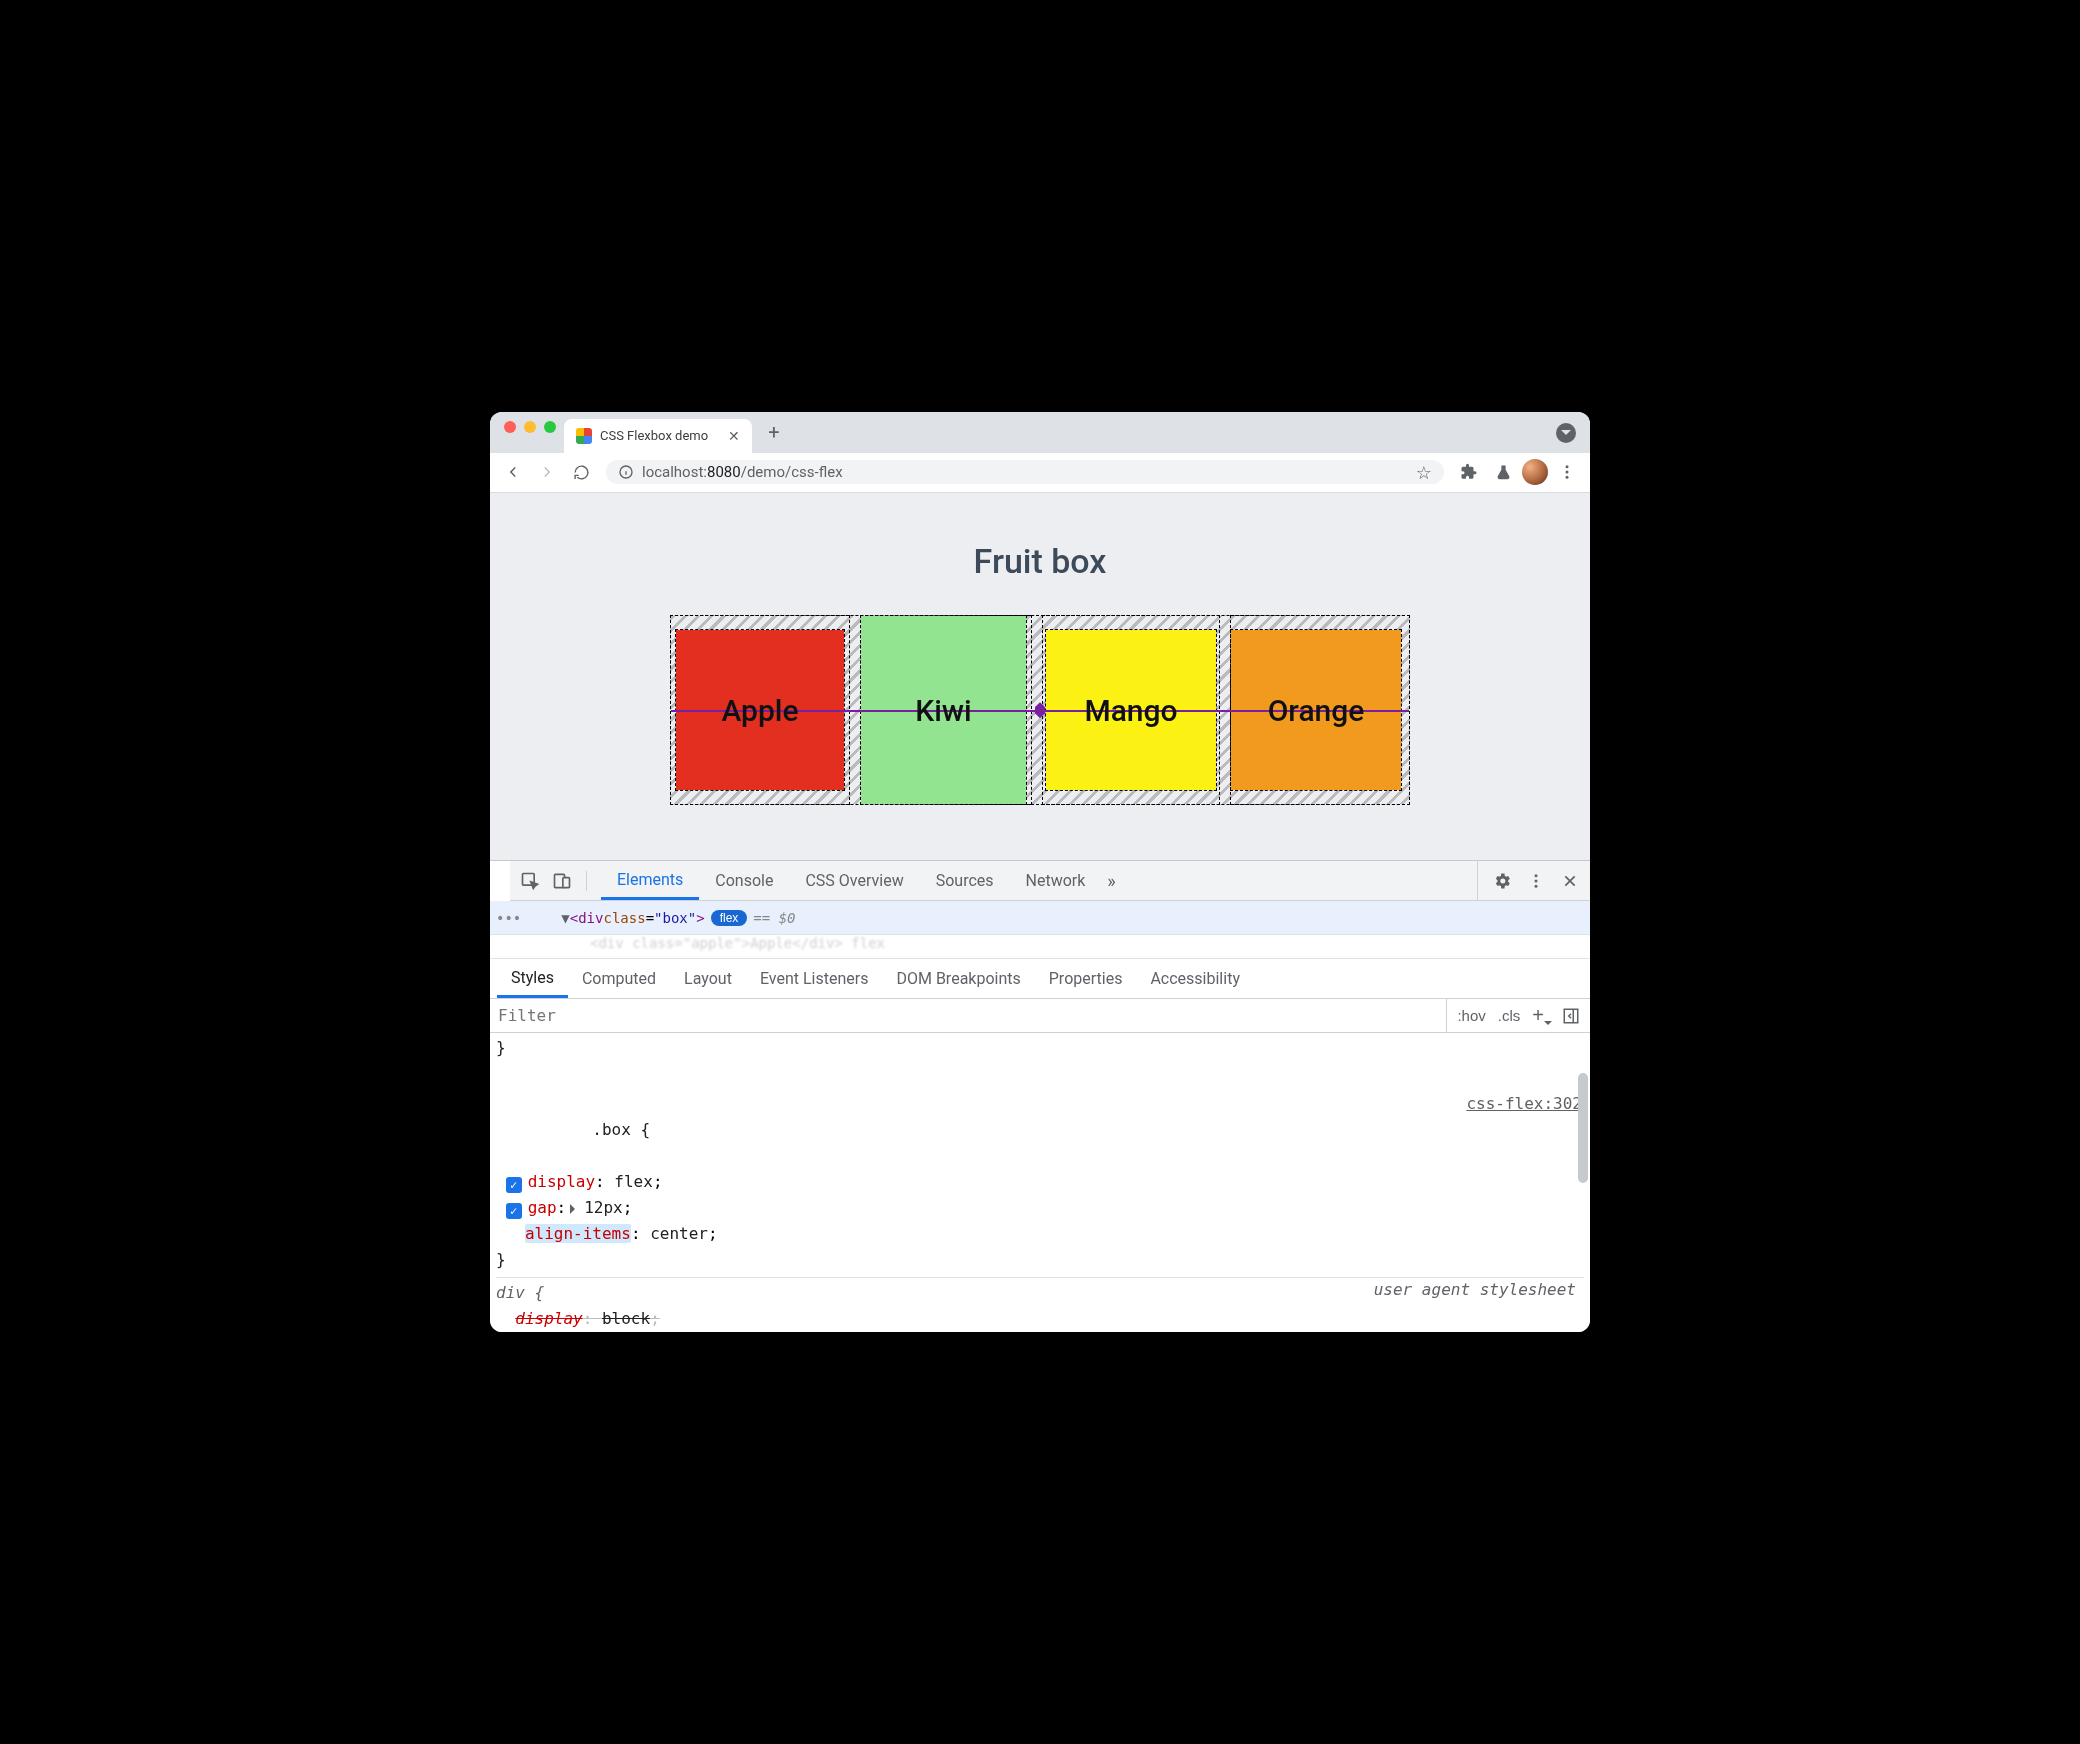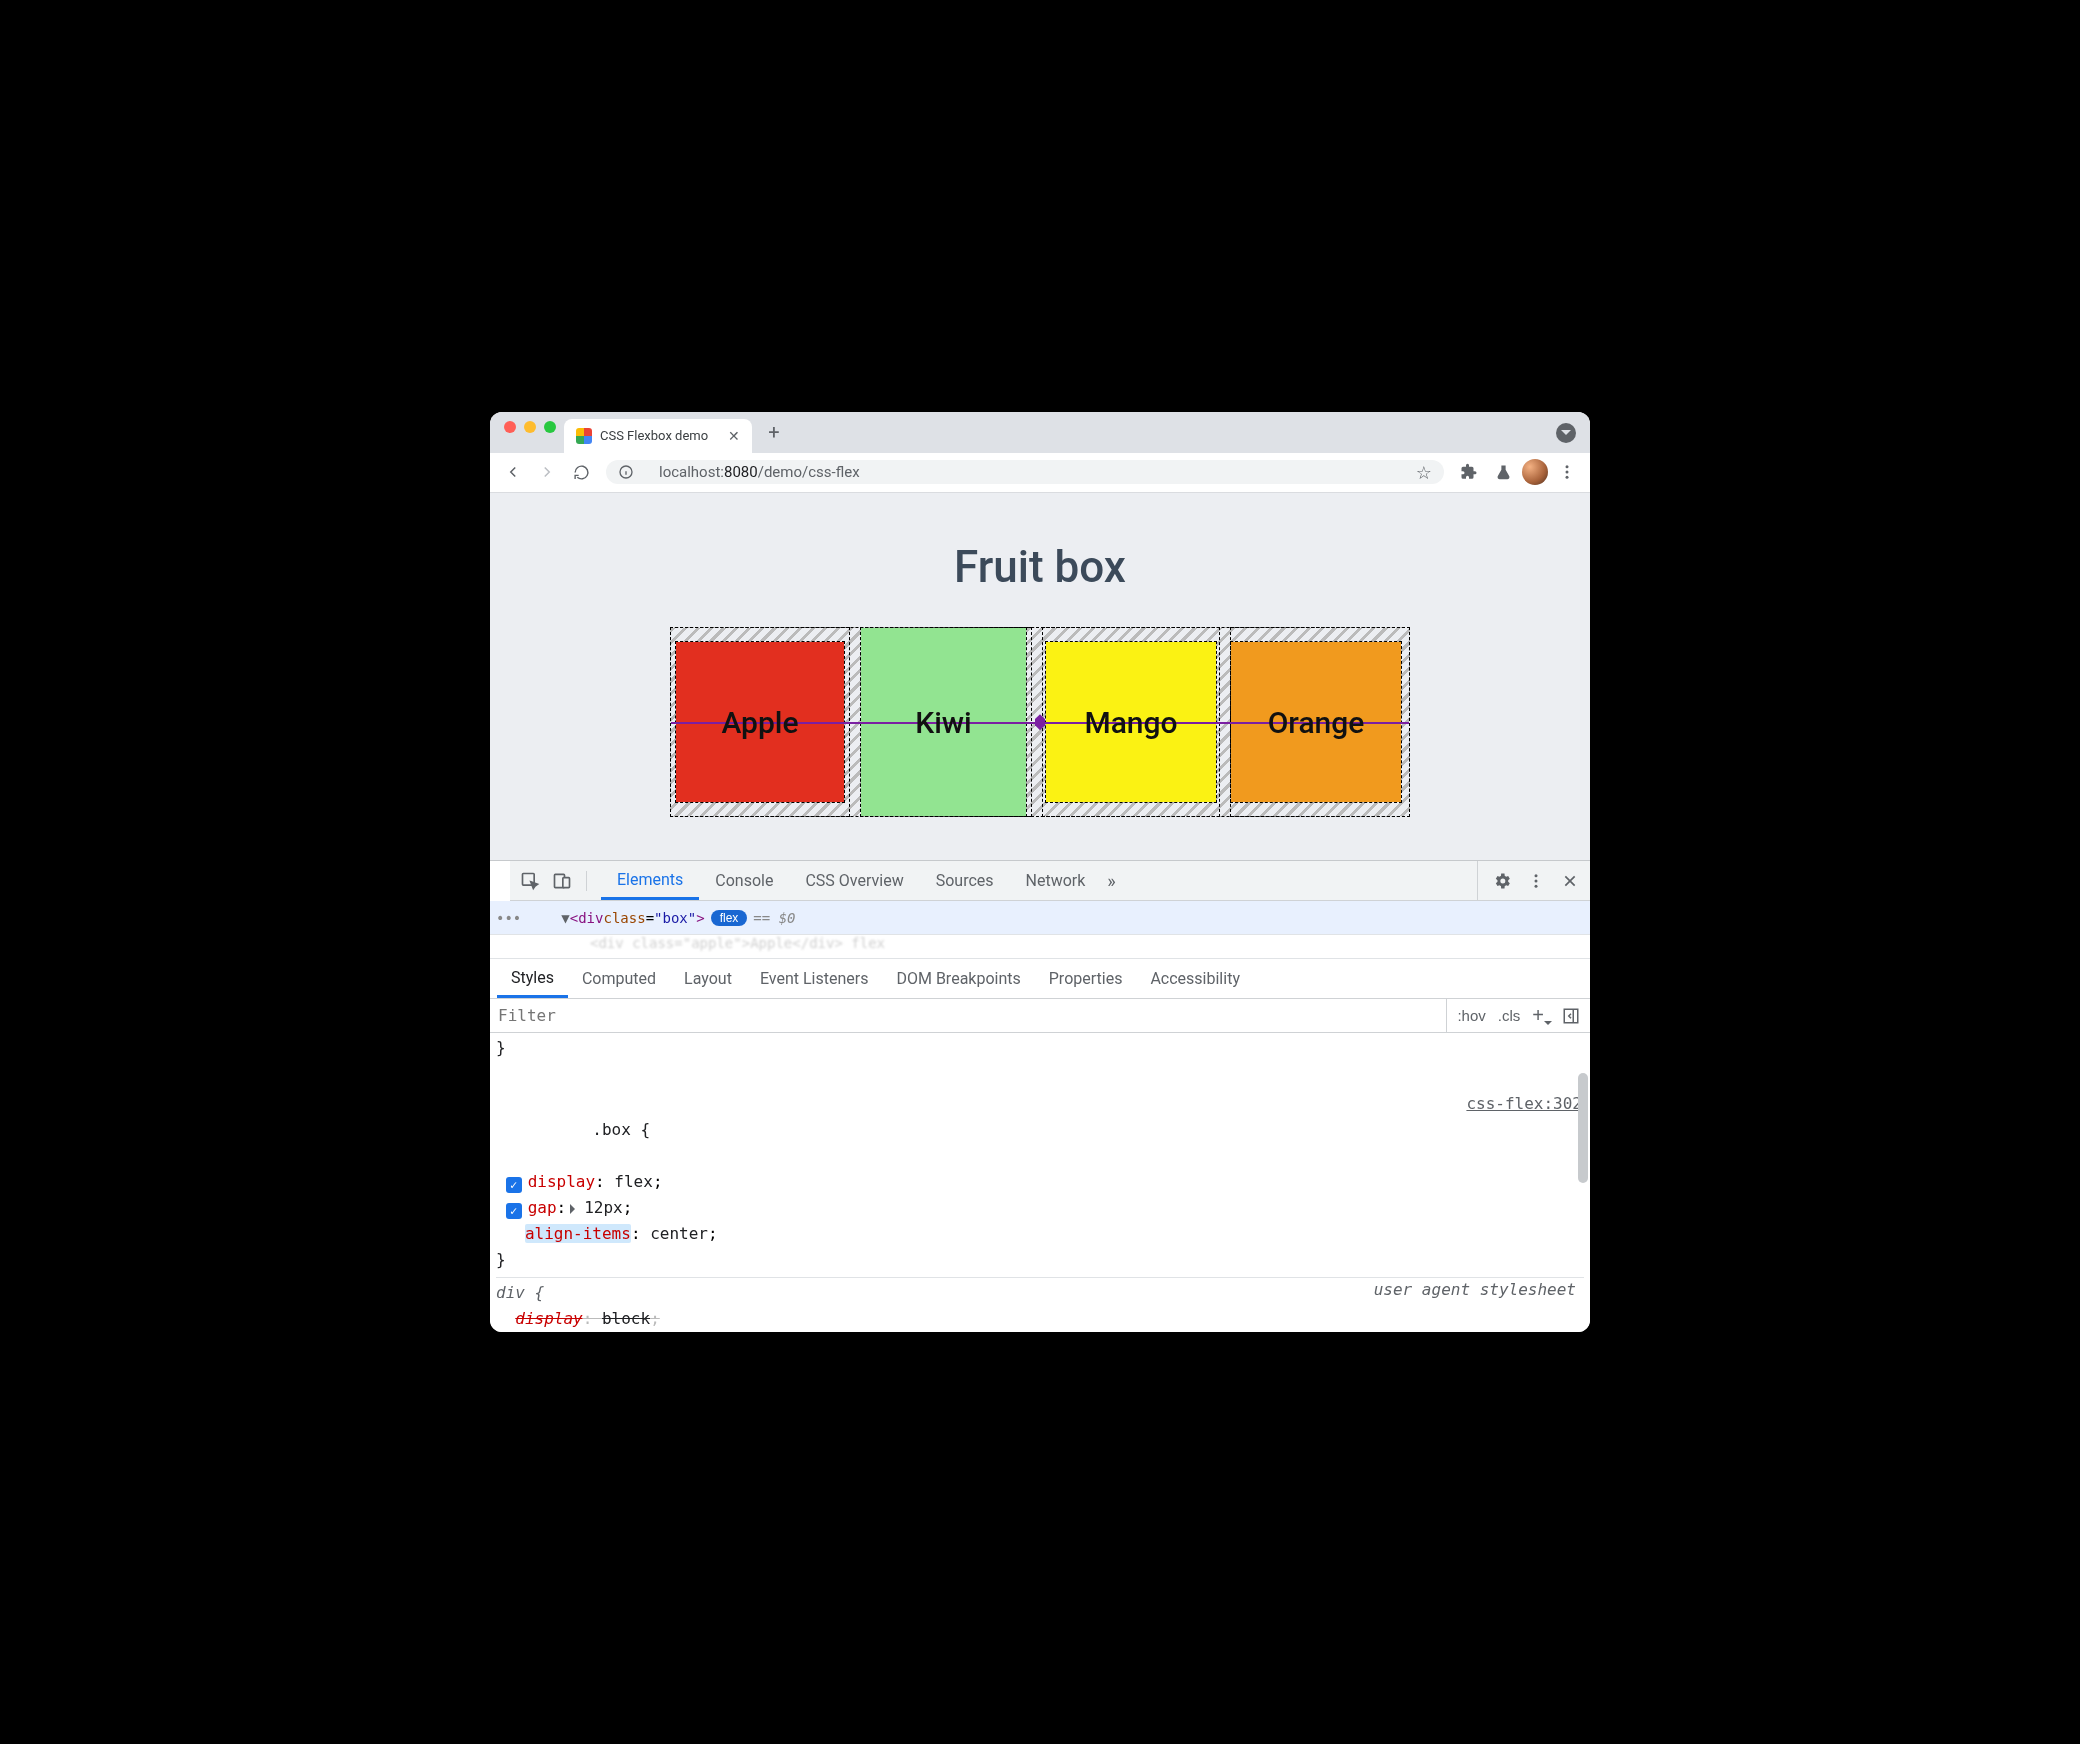--- a/index.html
+++ b/index.html
@@ -52,29 +52,29 @@
   .toolbar {
     height: 42px; background:#fff;
     display:flex; align-items:center; gap:4px;
     padding: 0 8px;
     border-bottom: 1px solid #dadce0;
   }
   .navbtn { width:30px;height:30px;display:flex;align-items:center;justify-content:center;
     color:#5f6368; border-radius:50%; }
   .navbtn.disabled { color:#bcbfc4; }
   .omni { flex:1; height:24px; background:#f1f3f4; border-radius:15px;
-    display:flex; align-items:center; padding:0 12px; gap:25px;
+    display:flex; align-items:center; padding:0 12px; gap:8px;
     font-size:15px; color:#5f6368; margin: 0 6px;}
   .omni .host { color:#202124; }
   .toolicons { display:flex; gap:4px; align-items:center; }
   .avatar { width:26px;height:26px;border-radius:50%;
     background: radial-gradient(circle at 30% 30%, #f4b183, #a8623a 60%, #4b2e1e);}
   
   .viewport { height: 380px; background:#eceef2; position:relative; overflow:hidden;}
-  .page-title { text-align:center; font-size:44px; color:#3c4a5a; font-weight:500;
+  .page-title { text-align:center; font-size:34px; color:#3c4a5a; font-weight:500;
     padding: 48px 0 34px; }
   .flexdemo {
     margin: 0 auto; width: 740px; height: 190px;
     border: 1.5px dashed #000;
     background-image: repeating-linear-gradient(135deg,#bbb 0 3px, transparent 3px 9px);
     display:flex; align-items:center; gap:12px; padding:0 0;
     position:relative;
   }
   .fruit { height:100%; display:flex; align-items:center; justify-content:center;
     font-size:30px; font-weight:500; color:#111; outline:1.5px dashed #000;}

